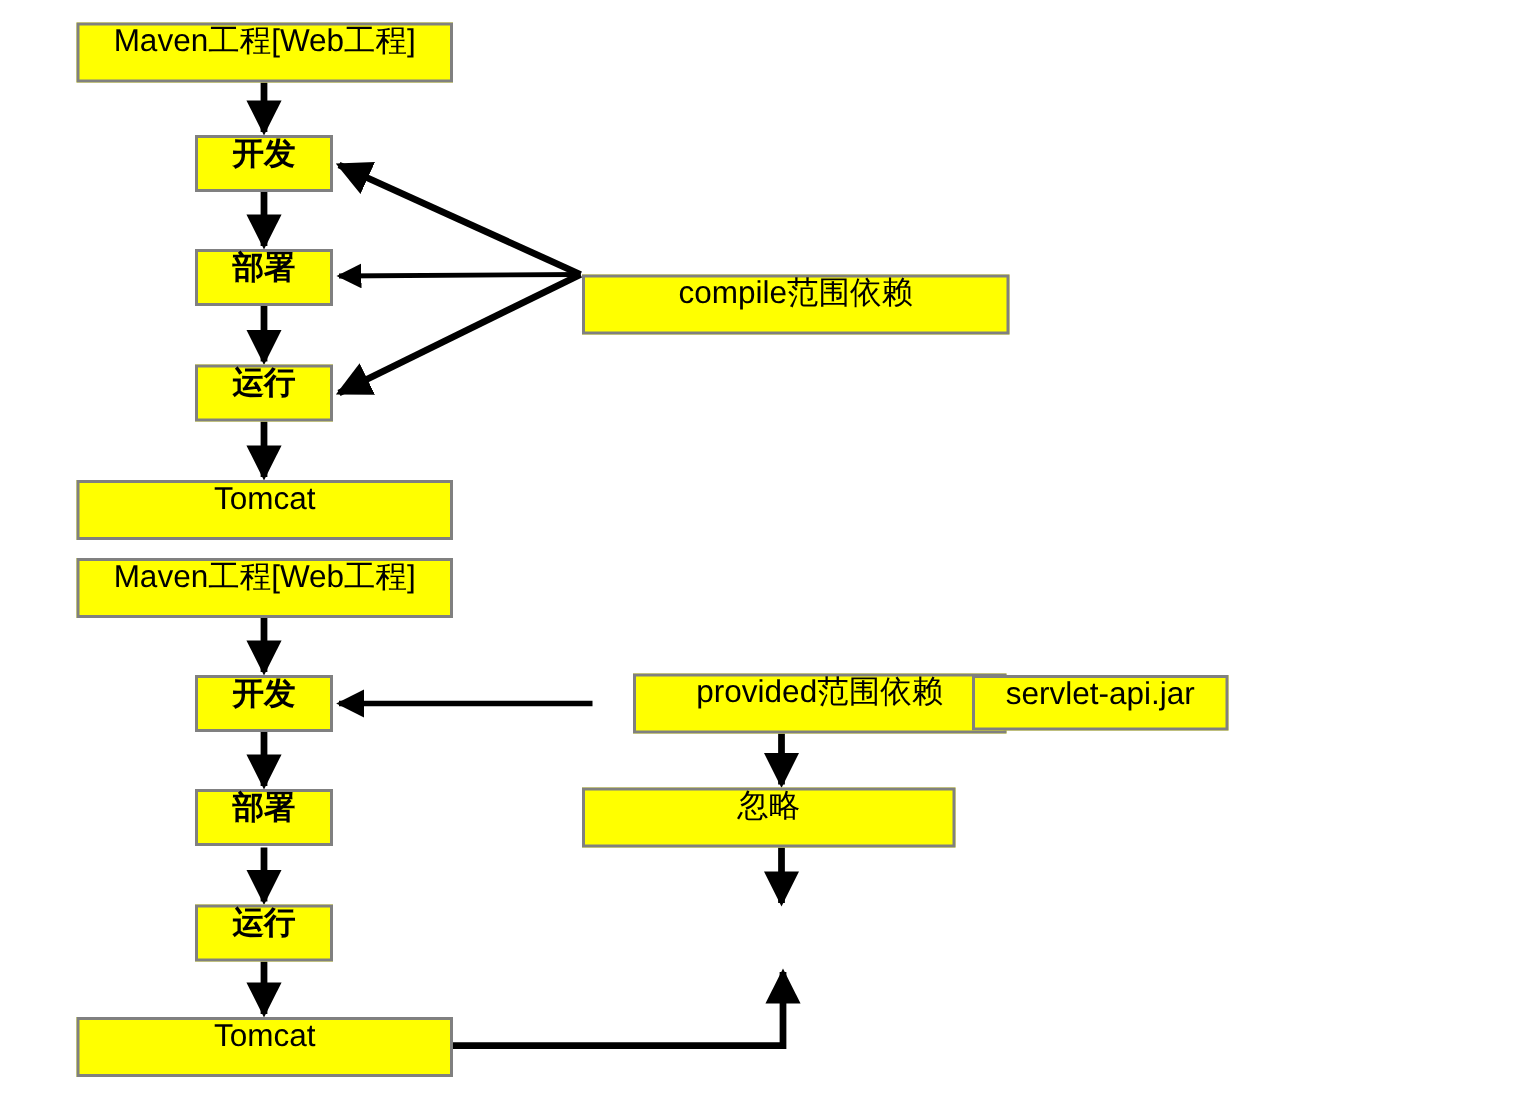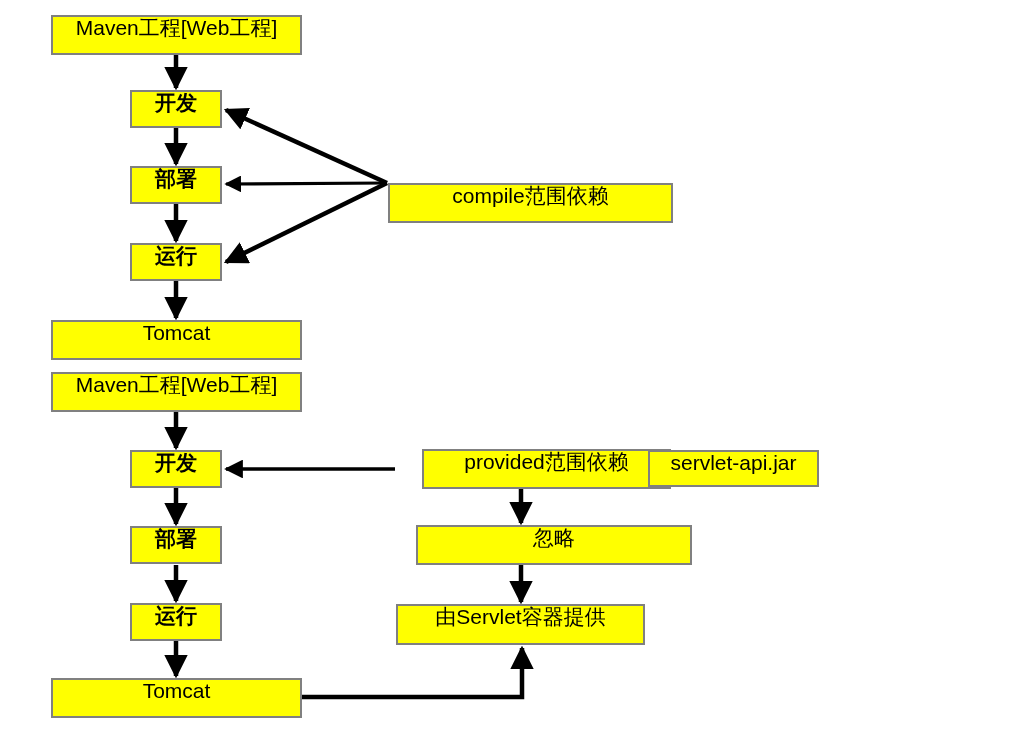--- a/index.html
+++ b/index.html
@@ -118,25 +118,22 @@
   </div>
 
   <div class="node" style="left:51px; top:678px; width:251px; height:40px;">
     <span>Tomcat</span>
   </div>
 
   <div class="node" style="left:396px; top:449px; width:249px; height:40px;margin-left:26px;">
     <span>provided范围依赖</span>
   </div>
 
-  <div class="node" style="left:416px; top:525px; width:276px; height:40px;">
+  <div class="node" style="left:388px; top:525px; width:249px; height:40px;">
     <span>忽略</span>
   </div>
 
-  <div class="node" style="left:396px; top:604px; width:249px; height:41px;">
-    <span>由Servlet容器提供</span>
-  </div>
 
   <div class="node" style="left:648px; top:450px; width:171px; height:37px;">
     <span>servlet-api.jar</span>
   </div>
 
 </div>
 
 </body></html>

